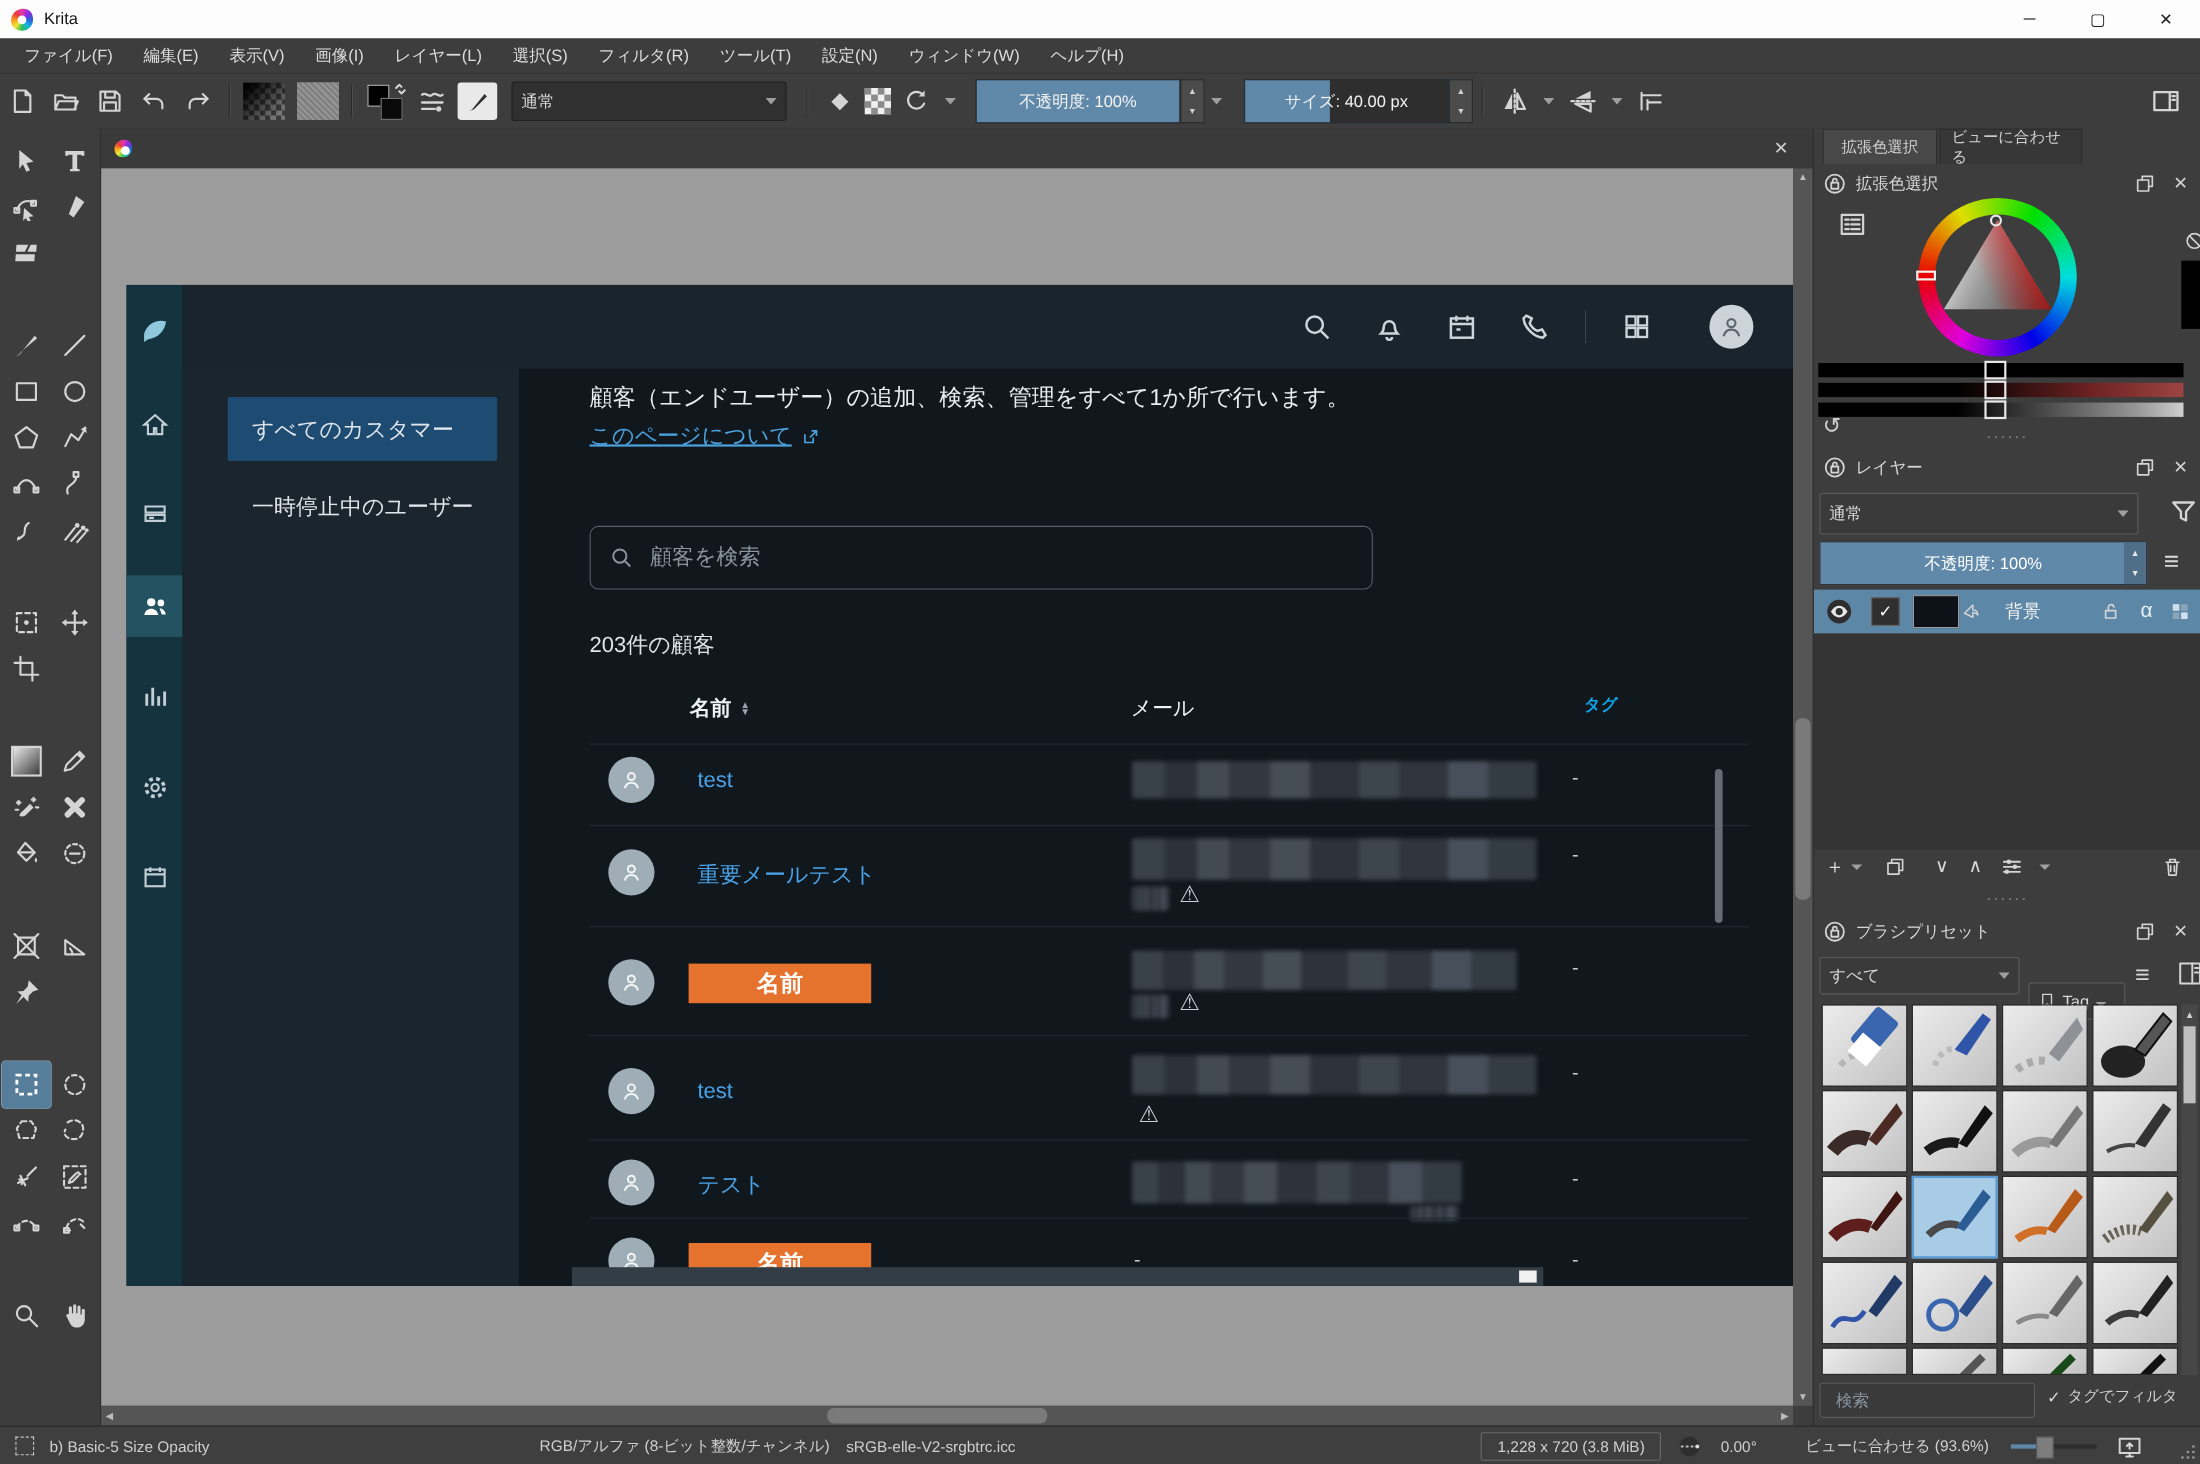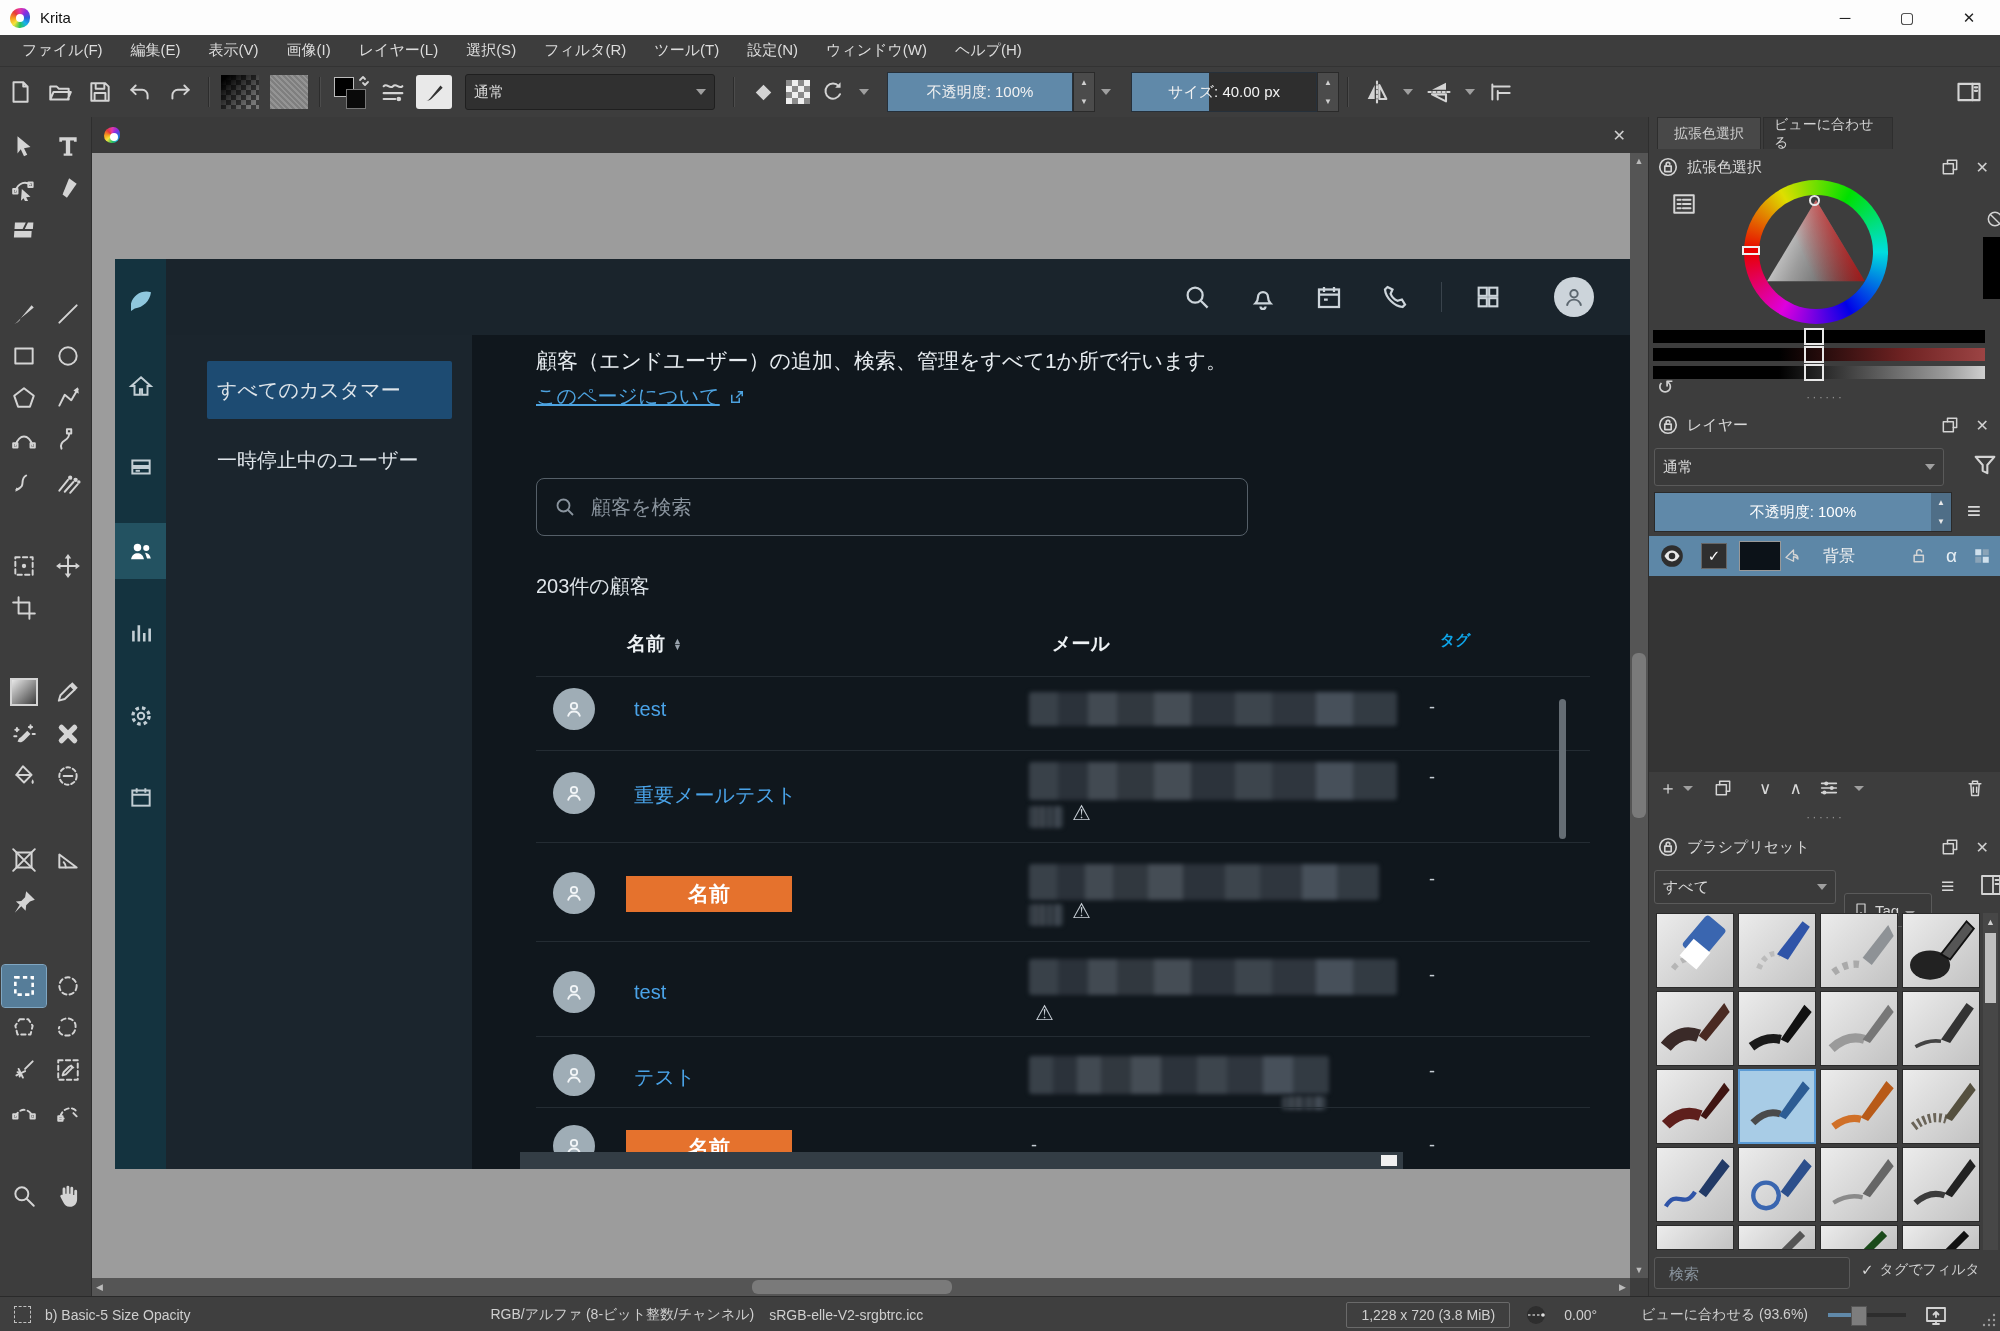--- a/index.html
+++ b/index.html
@@ -43,21 +43,21 @@
   .hscroll{position:absolute;left:0;bottom:0;width:1538px;height:18px;background:#555;display:flex;align-items:center;justify-content:space-between;font-size:9px;color:#bbb;padding:0 4px;box-sizing:border-box}
   .hthumb{position:absolute;left:660px;top:2px;width:200px;height:14px;background:#7a7a7a;border-radius:6px}
   
   .art{position:absolute;left:23px;top:106px;width:1515px;height:910px;background:#10171d;overflow:hidden}
   .rail{position:absolute;left:0;top:0;width:51px;height:910px;background:#14333f}
   .railico{position:absolute;left:0;width:51px;height:56px;display:flex;align-items:center;justify-content:center}
   .railico.on{background:#235261}
   .topnav{position:absolute;left:51px;top:0;width:1464px;height:76px;background:#1a242c;border-bottom:1px solid #27323b;display:flex;align-items:center}
   .tnico{width:40px;height:40px;margin-left:26px;display:flex;align-items:center;justify-content:center}
   .sidebar{position:absolute;left:51px;top:76px;width:306px;height:834px;background:#1b252d}
-  .sideitem{position:absolute;left:41px;width:245px;height:58px;display:flex;align-items:center;padding-left:10px;box-sizing:border-box;font-size:20px;color:#dfe5ea}
+  .sideitem{position:absolute;left:41px;width:245px;height:58px;display:flex;align-items:center;padding-left:22px;box-sizing:border-box;font-size:20px;color:#dfe5ea}
   .sideitem.on{background:#1d4b72;border-radius:2px}
   .content{position:absolute;left:357px;top:76px;width:1158px;height:834px;background:#10171d}
   .mb{background:linear-gradient(90deg,#394149 0 8%,#2b323a 8% 16%,#424a52 16% 24%,#31383f 24% 34%,#454d55 34% 44%,#2c333b 44% 56%,#3d454d 56% 66%,#2f363e 66% 78%,#47505a 78% 88%,#333b43 88% 100%);border-radius:3px;filter:blur(2px)}
   .rowsep{position:absolute;left:64px;right:40px;height:1px;background:#242c33}
   .avatar{position:absolute;width:42px;height:42px;border-radius:50%;background:#9fadb6;display:flex;align-items:center;justify-content:center}
   .nlink{position:absolute;font-size:20px;color:#4aa3e8}
   .badge{position:absolute;width:166px;height:36px;background:#e5722d;color:#fff;font-weight:bold;font-size:21px;display:flex;align-items:center;justify-content:center}
   .tagcell{position:absolute;font-size:18px;color:#c6cdd4}
   .warn{position:absolute;font-size:21px;color:#c8cfd6}
   
@@ -573,21 +573,21 @@
         </div>
         <div class="abs" style="left:64px;top:238px;font-size:20px;color:#dfe5ea">203件の顧客</div>
 
         <div class="abs flex" style="left:155px;top:296px">
           <span style="font-size:19px;font-weight:bold;color:#eef2f5">名前</span>
           <span style="margin-left:8px;display:flex;flex-direction:column;line-height:6px;font-size:9px;color:#98a2ac">
               <span>▲</span>
               <span>▼</span>
             </span>
         </div>
-        <span class="abs" style="left:580px;top:296px;font-size:19px;font-weight:bold;color:#eef2f5">メール</span>
+        <span class="abs" style="left:556px;top:296px;font-size:19px;font-weight:normal;color:#eef2f5">メール</span>
         <span class="abs" style="left:968px;top:296px;font-size:15px;font-weight:bold;color:#0ea5e9">タグ</span>
 
         <div class="rowsep" style="top:341px"></div>
 
         <div>
           <span class="avatar" style="left:81px;top:353px">
               <svg width="24" height="24" viewBox="0 0 24 24">
                 <circle cx="12" cy="9" r="3.2" fill="none" stroke="#f2f5f7" stroke-width="1.8"></circle>
                 <path d="M6 19.5c.8-3.4 3-5 6-5s5.2 1.6 6 5" fill="none" stroke="#f2f5f7" stroke-width="1.8"></path>
               </svg>

